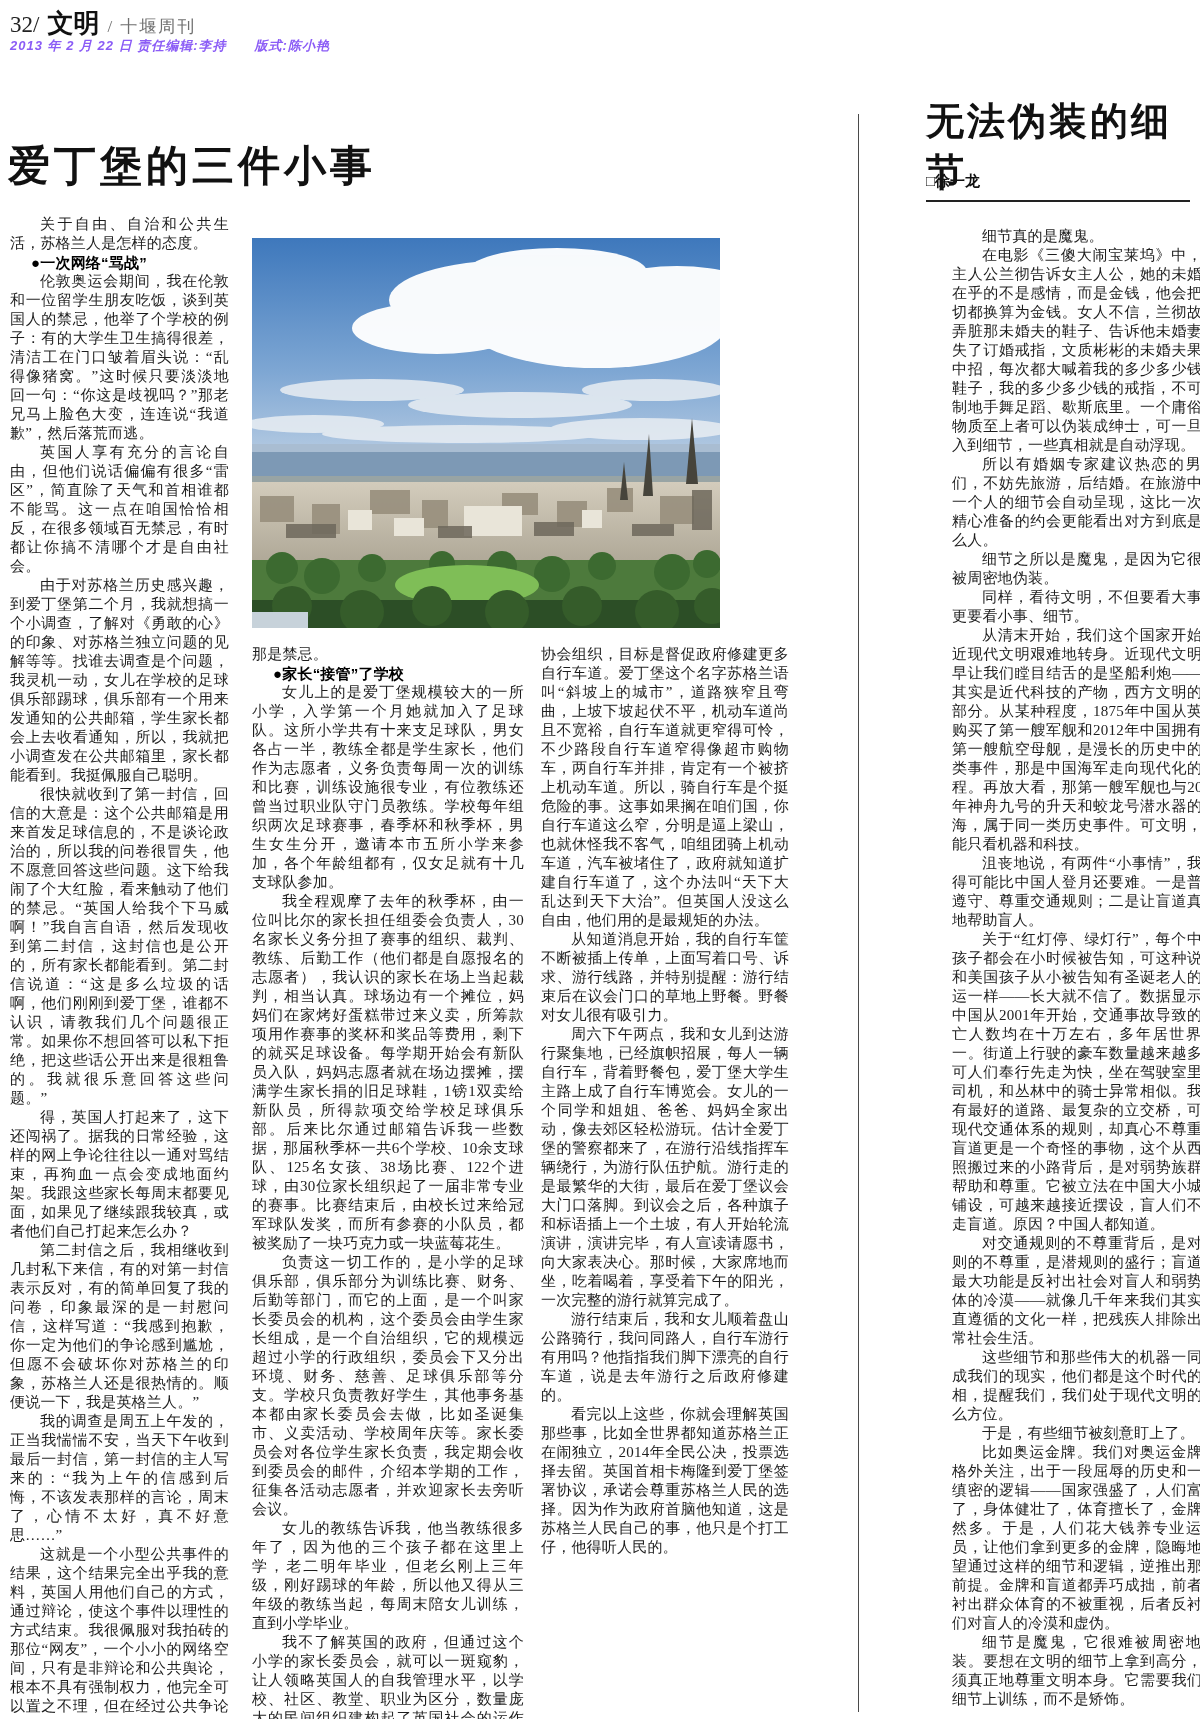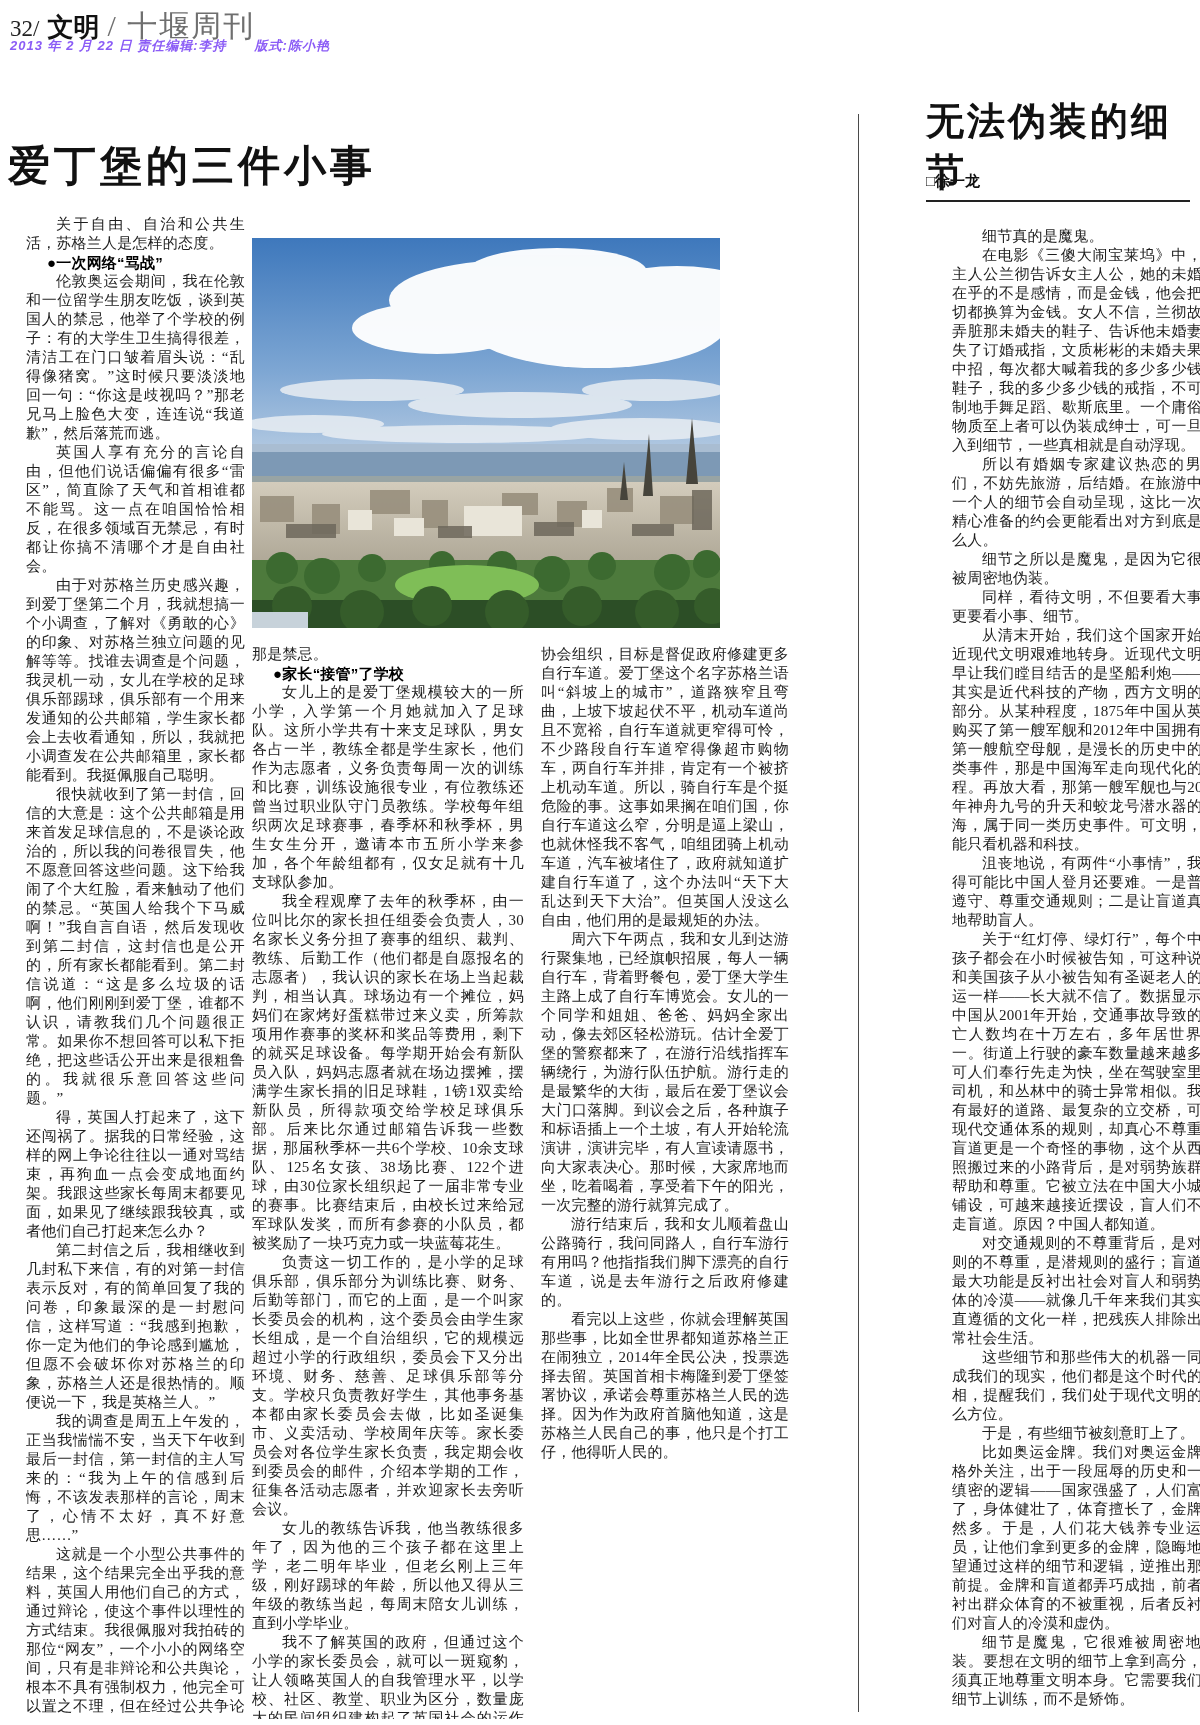--- a/index.html
+++ b/index.html
@@ -2,31 +2,31 @@
 <html><head>
 <meta charset="utf-8">
 <style>
   html,body{margin:0;padding:0;background:#ffffff;}
   .page{position:relative;width:1200px;height:1725px;background:#fff;overflow:hidden;
         font-family:"Liberation Serif","DejaVu Serif","DejaVu Sans",serif;color:#1d1d1d;}
   
   .masthead{position:absolute;left:10px;top:6px;white-space:nowrap;}
   .m-num{font-size:23px;color:#222;}
   .m-sec{font-size:26px;font-weight:700;font-family:Liberation Mono, monospace;color:#111;margin:0 4px;}
-  .m-pub{font-size:30px;color:#6f6f6f;letter-spacing:2px;margin-top:6px;}
+  .m-pub{font-size:17px;color:#6f6f6f;letter-spacing:2px;margin-top:6px;}
   .dateline{position:absolute;left:10px;top:37px;font-style:italic;font-weight:700;font-size:13px;
             font-family:"Liberation Sans","DejaVu Sans",sans-serif;color:#8b5cf6;letter-spacing:1px;}
   
   .main-title{position:absolute;left:8px;top:138px;font-size:42px;font-weight:700;letter-spacing:4px;color:#111;}
   .col{position:absolute;text-align:justify;font-size:15px;line-height:19px;letter-spacing:0.2px;overflow:hidden;}
   .col > div{margin:0;}
   .para{text-indent:2em;}
   .cont{text-indent:0;}
   .heading{font-weight:700;text-indent:1.4em;font-family:"Liberation Sans","DejaVu Sans",sans-serif;color:#000;}
-  #col1{left:26px;top:215px;width:219px;height:1498px;}
+  #col1{left:10px;top:215px;width:219px;height:1498px;}
   #col2{left:252px;top:645px;width:272px;height:1074px;}
   #col3{left:541px;top:645px;width:248px;height:1074px;}
   .photo{position:absolute;left:252px;top:238px;width:468px;height:390px;overflow:hidden;}
   .photo svg{display:block;width:100%;height:100%;}
   
   .vrule{position:absolute;left:858px;top:114px;width:1px;height:1598px;background:#4a4a4a;}
   .side-title{position:absolute;left:926px;top:96px;font-size:38px;font-weight:700;letter-spacing:3px;color:#111;}
   .side-author{position:absolute;left:926px;top:172px;width:264px;padding-bottom:9px;border-bottom:2px solid #222;
                font-weight:700;font-size:15px;font-family:"Liberation Sans","DejaVu Sans",sans-serif;color:#111;}
   #sidecol{left:924px;top:227px;width:266px;height:1486px;margin-left:28px;}
@@ -161,20 +161,21 @@
     <div class="para">女儿上的是爱丁堡规模较大的一所小学，入学第一个月她就加入了足球队。这所小学共有十来支足球队，男女各占一半，教练全都是学生家长，他们作为志愿者，义务负责每周一次的训练和比赛，训练设施很专业，有位教练还曾当过职业队守门员教练。学校每年组织两次足球赛事，春季杯和秋季杯，男生女生分开，邀请本市五所小学来参加，各个年龄组都有，仅女足就有十几支球队参加。</div>
     <div class="para">我全程观摩了去年的秋季杯，由一位叫比尔的家长担任组委会负责人，30名家长义务分担了赛事的组织、裁判、教练、后勤工作（他们都是自愿报名的志愿者），我认识的家长在场上当起裁判，相当认真。球场边有一个摊位，妈妈们在家烤好蛋糕带过来义卖，所筹款项用作赛事的奖杯和奖品等费用，剩下的就买足球设备。每学期开始会有新队员入队，妈妈志愿者就在场边摆摊，摆满学生家长捐的旧足球鞋，1镑1双卖给新队员，所得款项交给学校足球俱乐部。后来比尔通过邮箱告诉我一些数据，那届秋季杯一共6个学校、10余支球队、125名女孩、38场比赛、122个进球，由30位家长组织起了一届非常专业的赛事。比赛结束后，由校长过来给冠军球队发奖，而所有参赛的小队员，都被奖励了一块巧克力或一块蓝莓花生。</div>
     <div class="para">负责这一切工作的，是小学的足球俱乐部，俱乐部分为训练比赛、财务、后勤等部门，而它的上面，是一个叫家长委员会的机构，这个委员会由学生家长组成，是一个自治组织，它的规模远超过小学的行政组织，委员会下又分出环境、财务、慈善、足球俱乐部等分支。学校只负责教好学生，其他事务基本都由家长委员会去做，比如圣诞集市、义卖活动、学校周年庆等。家长委员会对各位学生家长负责，我定期会收到委员会的邮件，介绍本学期的工作，征集各活动志愿者，并欢迎家长去旁听会议。</div>
     <div class="para">女儿的教练告诉我，他当教练很多年了，因为他的三个孩子都在这里上学，老二明年毕业，但老幺刚上三年级，刚好踢球的年龄，所以他又得从三年级的教练当起，每周末陪女儿训练，直到小学毕业。</div>
     <div class="para">我不了解英国的政府，但通过这个小学的家长委员会，就可以一斑窥豹，让人领略英国人的自我管理水平，以学校、社区、教堂、职业为区分，数量庞大的民间组织建构起了英国社会的运作体系，他们而不是政府，组成了英国的肌体和血液。</div>
 
   </div>
 
   <div class="col" id="col3">
     <div class="cont">协会组织，目标是督促政府修建更多自行车道。爱丁堡这个名字苏格兰语叫“斜坡上的城市”，道路狭窄且弯曲，上坡下坡起伏不平，机动车道尚且不宽裕，自行车道就更窄得可怜，不少路段自行车道窄得像超市购物车，两自行车并排，肯定有一个被挤上机动车道。所以，骑自行车是个挺危险的事。这事如果搁在咱们国，你自行车道这么窄，分明是逼上梁山，也就休怪我不客气，咱组团骑上机动车道，汽车被堵住了，政府就知道扩建自行车道了，这个办法叫“天下大乱达到天下大治”。但英国人没这么自由，他们用的是最规矩的办法。</div>
+    <div class="para">从知道消息开始，我的自行车筐不断被插上传单，上面写着口号、诉求、游行线路，并特别提醒：游行结束后在议会门口的草地上野餐。野餐对女儿很有吸引力。</div>
     <div class="para">周六下午两点，我和女儿到达游行聚集地，已经旗帜招展，每人一辆自行车，背着野餐包，爱丁堡大学生主路上成了自行车博览会。女儿的一个同学和姐姐、爸爸、妈妈全家出动，像去郊区轻松游玩。估计全爱丁堡的警察都来了，在游行沿线指挥车辆绕行，为游行队伍护航。游行走的是最繁华的大街，最后在爱丁堡议会大门口落脚。到议会之后，各种旗子和标语插上一个土坡，有人开始轮流演讲，演讲完毕，有人宣读请愿书，向大家表决心。那时候，大家席地而坐，吃着喝着，享受着下午的阳光，一次完整的游行就算完成了。</div>
     <div class="para">游行结束后，我和女儿顺着盘山公路骑行，我问同路人，自行车游行有用吗？他指指我们脚下漂亮的自行车道，说是去年游行之后政府修建的。</div>
     <div class="para">看完以上这些，你就会理解英国那些事，比如全世界都知道苏格兰正在闹独立，2014年全民公决，投票选择去留。英国首相卡梅隆到爱丁堡签署协议，承诺会尊重苏格兰人民的选择。因为作为政府首脑他知道，这是苏格兰人民自己的事，他只是个打工仔，他得听人民的。</div>
 
   </div>
 
   <div class="vrule"></div>
   <div class="side-title">无法伪装的细节</div>
   <div class="side-author">□徐一龙</div>
 

